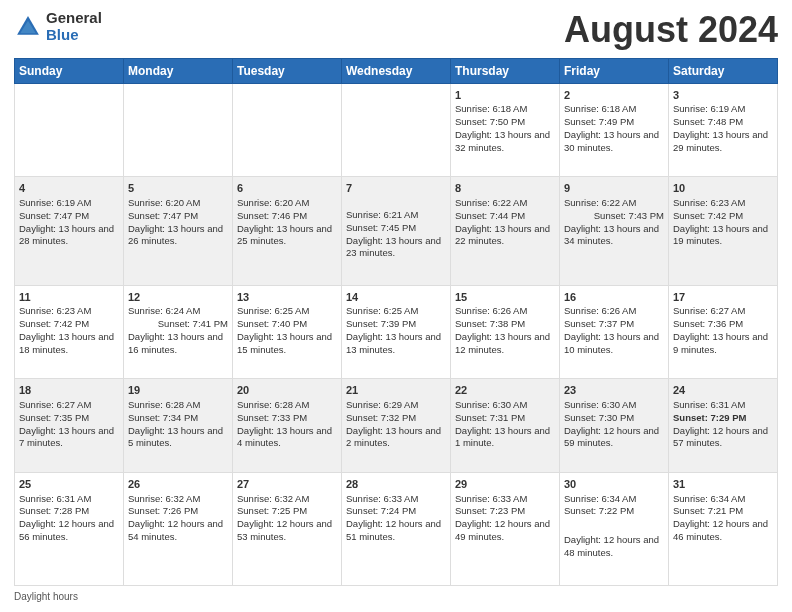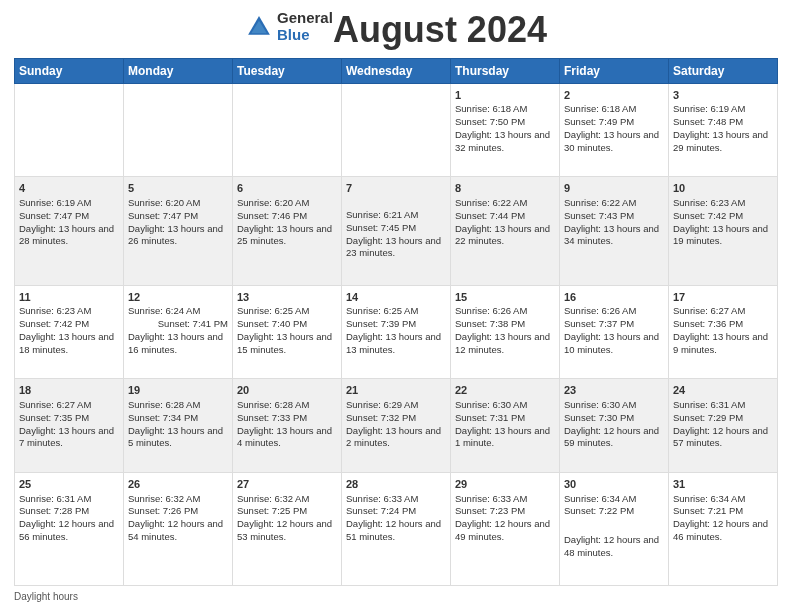--- a/index.html
+++ b/index.html
@@ -12,21 +12,21 @@
     }
     .page {
       width: 792px;
       height: 612px;
       padding: 10px 14px 10px 14px;
       display: flex;
       flex-direction: column;
     }
     .header {
       display: flex;
-      justify-content: center;
+      justify-content: space-between;
       align-items: flex-start;
       margin-bottom: 8px;
     }
     .logo {
       display: flex;
       align-items: center;
       gap: 4px;
     }
     .logo-text {
       font-size: 15px;
@@ -186,21 +186,21 @@
           </td>
           <td>
             <span class="day-num">8</span>
             <span style="display: block;">Sunrise: 6:22 AM</span>
             <span style="display: block;">Sunset: 7:44 PM</span>
             <span style="display: block;">Daylight: 13 hours and 22 minutes.</span>
           </td>
           <td>
             <span class="day-num">9</span>
             <span style="display: block;">Sunrise: 6:22 AM</span>
-            <span style="display: block;">Sunset: 7:43 PM</span>
+            <span style="display: block; text-align: right;">Sunset: 7:43 PM</span>
             <span style="display: block;">Daylight: 13 hours and 34 minutes.</span>
           </td>
           <td>
             <span class="day-num">10</span>
             <span style="display: block;">Sunrise: 6:23 AM</span>
             <span style="display: block;">Sunset: 7:42 PM</span>
             <span style="display: block;">Daylight: 13 hours and 19 minutes.</span>
           </td>
         </tr>
         <tr>
@@ -280,21 +280,21 @@
           </td>
           <td>
             <span class="day-num">23</span>
             <span style="display: block;">Sunrise: 6:30 AM</span>
             <span style="display: block;">Sunset: 7:30 PM</span>
             <span style="display: block;">Daylight: 12 hours and 59 minutes.</span>
           </td>
           <td>
             <span class="day-num">24</span>
             <span style="display: block;">Sunrise: 6:31 AM</span>
-            <span style="display: block;">Sunset: 7:29 PM</span>
+            <span style="display: block; font-weight: bold;">Sunset: 7:29 PM</span>
             <span style="display: block;">Daylight: 12 hours and 57 minutes.</span>
           </td>
         </tr>
         <tr>
           <td>
             <span class="day-num">25</span>
             <span style="display: block;">Sunrise: 6:31 AM</span>
             <span style="display: block;">Sunset: 7:28 PM</span>
             <span style="display: block;">Daylight: 12 hours and 56 minutes.</span>
           </td>

